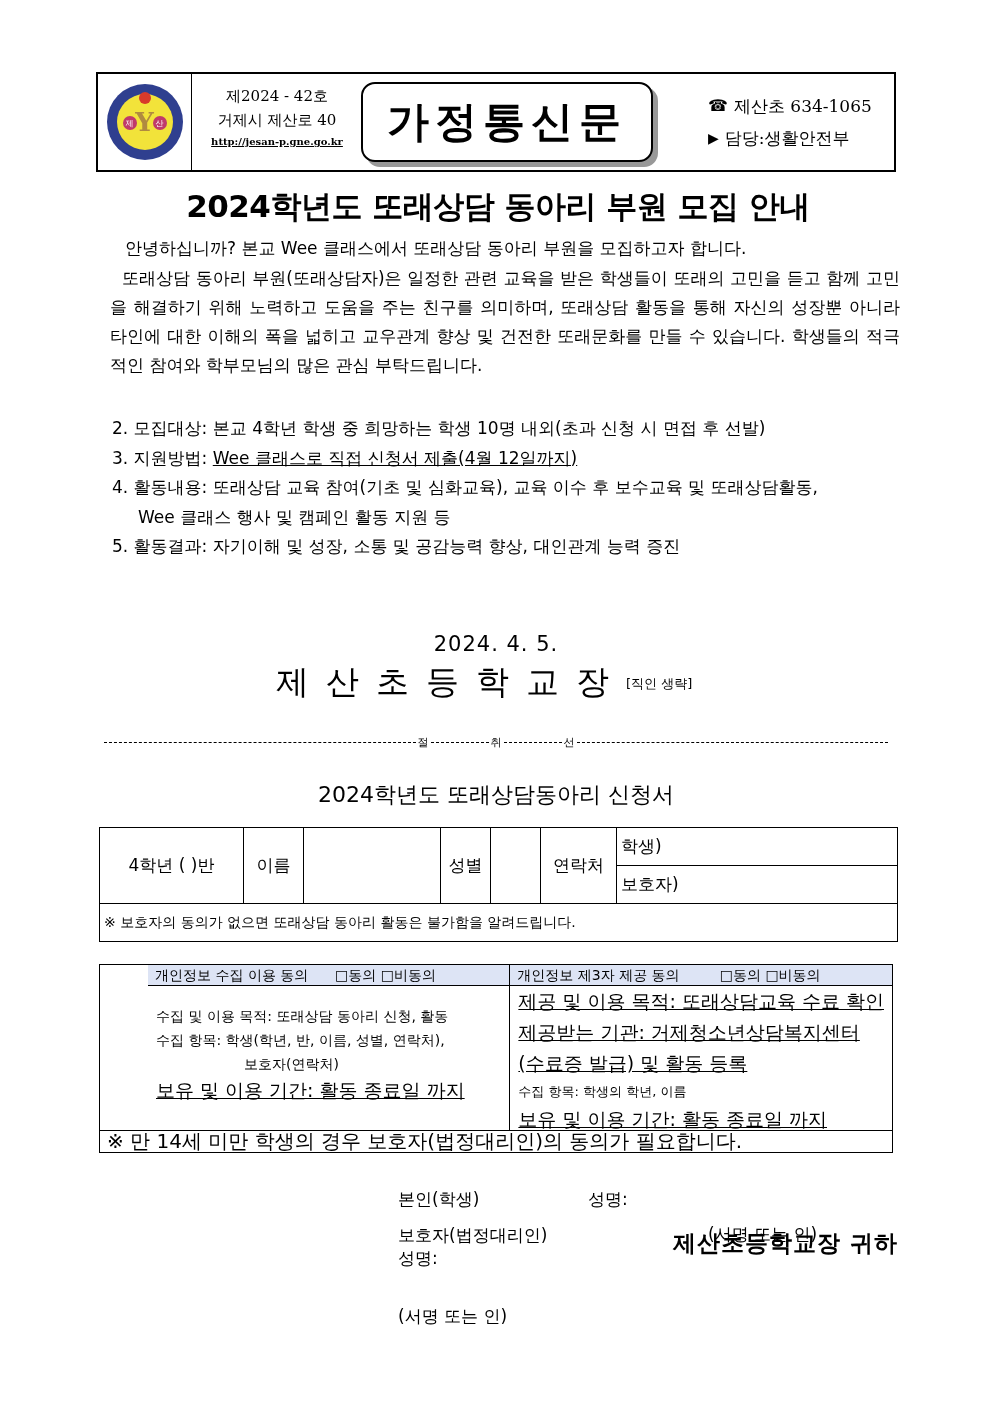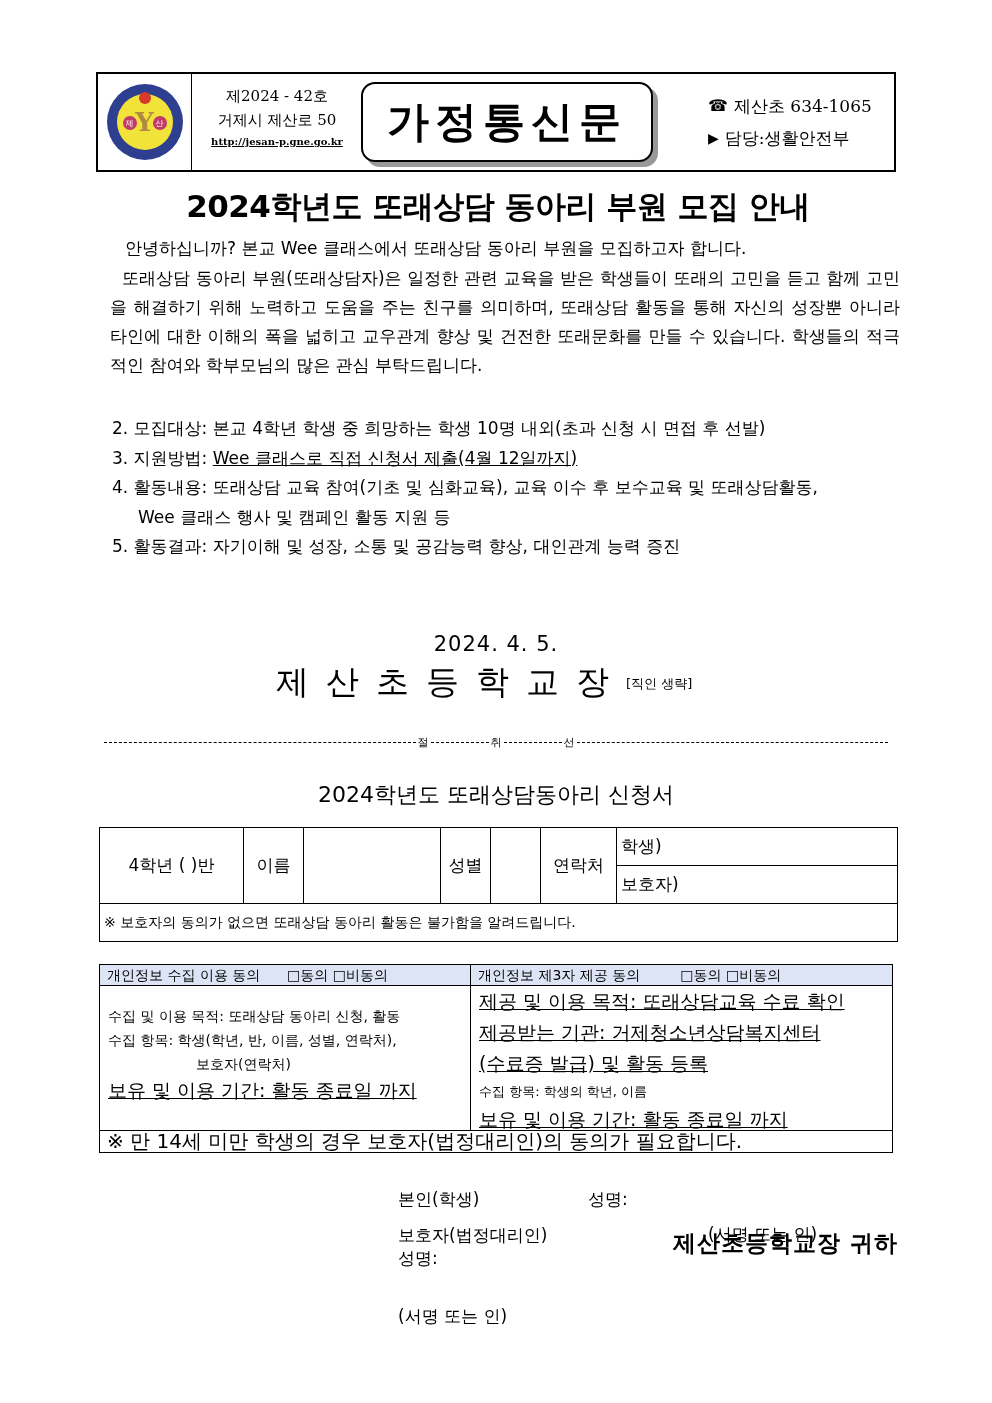--- a/index.html
+++ b/index.html
@@ -53,21 +53,21 @@
   .form-title { position: absolute; left: 0; top: 780px; width: 992px; text-align: center; font-size: 22px; }
 
   
   .app-table { position: absolute; left: 99px; top: 827px; width: 799px; border-collapse: collapse; font-size: 17px; }
   .app-table td { border: 1px solid #000; padding: 0 4px; }
   .c-center { text-align: center; }
   .note-row td { font-size: 14px; height: 38px; }
 
   
   .consent { position: absolute; left: 99px; top: 964px; width: 794px; border: 1px solid #000; font-size: 14px; }
-  .consent-row { display: flex; }
+  .consent-row { display: flex; margin-left: 48px; }
   .c-head { background: #dde4f5; height: 21px; line-height: 20px; padding: 0 7px; font-size: 14px; white-space: nowrap; border-bottom: 1px solid #000; }
   .c-left { width: 371px; border-right: 1px solid #000; }
   .c-right { flex: 1; }
   .c-body-l { height: 144px; padding: 18px 8px 0 8px; }
   .c-body-l .small { font-size: 14px; line-height: 24px; }
   .c-body-l .big { font-size: 19px; line-height: 28px; }
   .c-body-r { height: 144px; padding: 0 8px; }
   .c-body-r .big { font-size: 19px; line-height: 31px; white-space: nowrap; }
   .c-body-r .small { font-size: 13px; line-height: 25px; }
   .c-foot { border-top: 1px solid #000; height: 22px; line-height: 21px; padding: 0 7px; font-size: 20px; }
@@ -88,21 +88,21 @@
       <div class="logo-inner">
         <div class="logo-apple"></div>
         <span class="logo-y">Y</span>
         <span class="logo-badge l">제</span>
         <span class="logo-badge r">산</span>
       </div>
     </div>
   </div>
   <div class="issue-cell">
     <div class="issue-no">제2024 - 42호</div>
-    <div class="issue-addr">거제시 제산로 50</div>
+    <div class="issue-addr">거제시 제산로 40</div>
     <div class="issue-url">http://jesan-p.gne.go.kr</div>
   </div>
   <div class="title-box">
     <span class="title-text">가정통신문</span>
   </div>
   <div class="contact-cell">
     <div class="contact-row">
       <span class="phone-icon">☎</span>
       <span>제산초 634-1065</span>
     </div>

